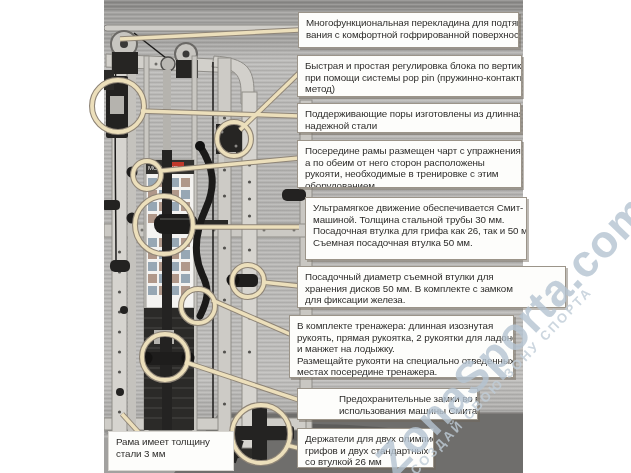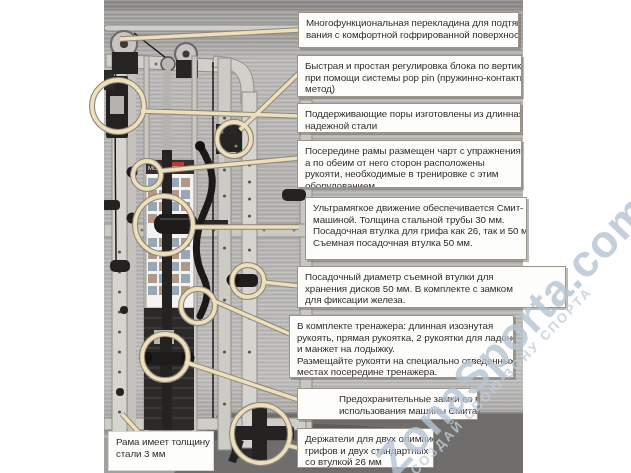--- a/index.html
+++ b/index.html
@@ -33,21 +33,21 @@
   .b1{left:298px;top:12px;width:221px;height:36px;}
   .b2{left:297px;top:55px;width:225px;height:42px;}
   .b3{left:297px;top:103px;width:224px;height:30px;}
   .b4{left:297px;top:140px;width:225px;height:48px;}
   .b5{left:305px;top:197px;width:222px;height:63px;}
   .b6{left:297px;top:266px;width:269px;height:42px;}
   .b7{left:289px;top:315px;width:225px;height:63px;}
   .b8{left:297px;top:388px;width:181px;height:32px;padding-left:41px;}
   .b9{left:297px;top:428px;width:137px;height:40px;}
   .b10{
-    left:108px;top:431px;width:106px;height:40px;
+    left:108px;top:431px;width:126px;height:40px;
     border:1px solid #d8d6d1;box-shadow:none;
   }
   
   .wm{
     position:absolute;z-index:5;pointer-events:none;opacity:.8;
     transform-origin:0 0;white-space:nowrap;line-height:1;
   }
   .wm-main{
     left:368px;top:452px;transform:rotate(-46deg);
     font-size:45px;font-weight:bold;color:#b5c4d2;letter-spacing:1px;

